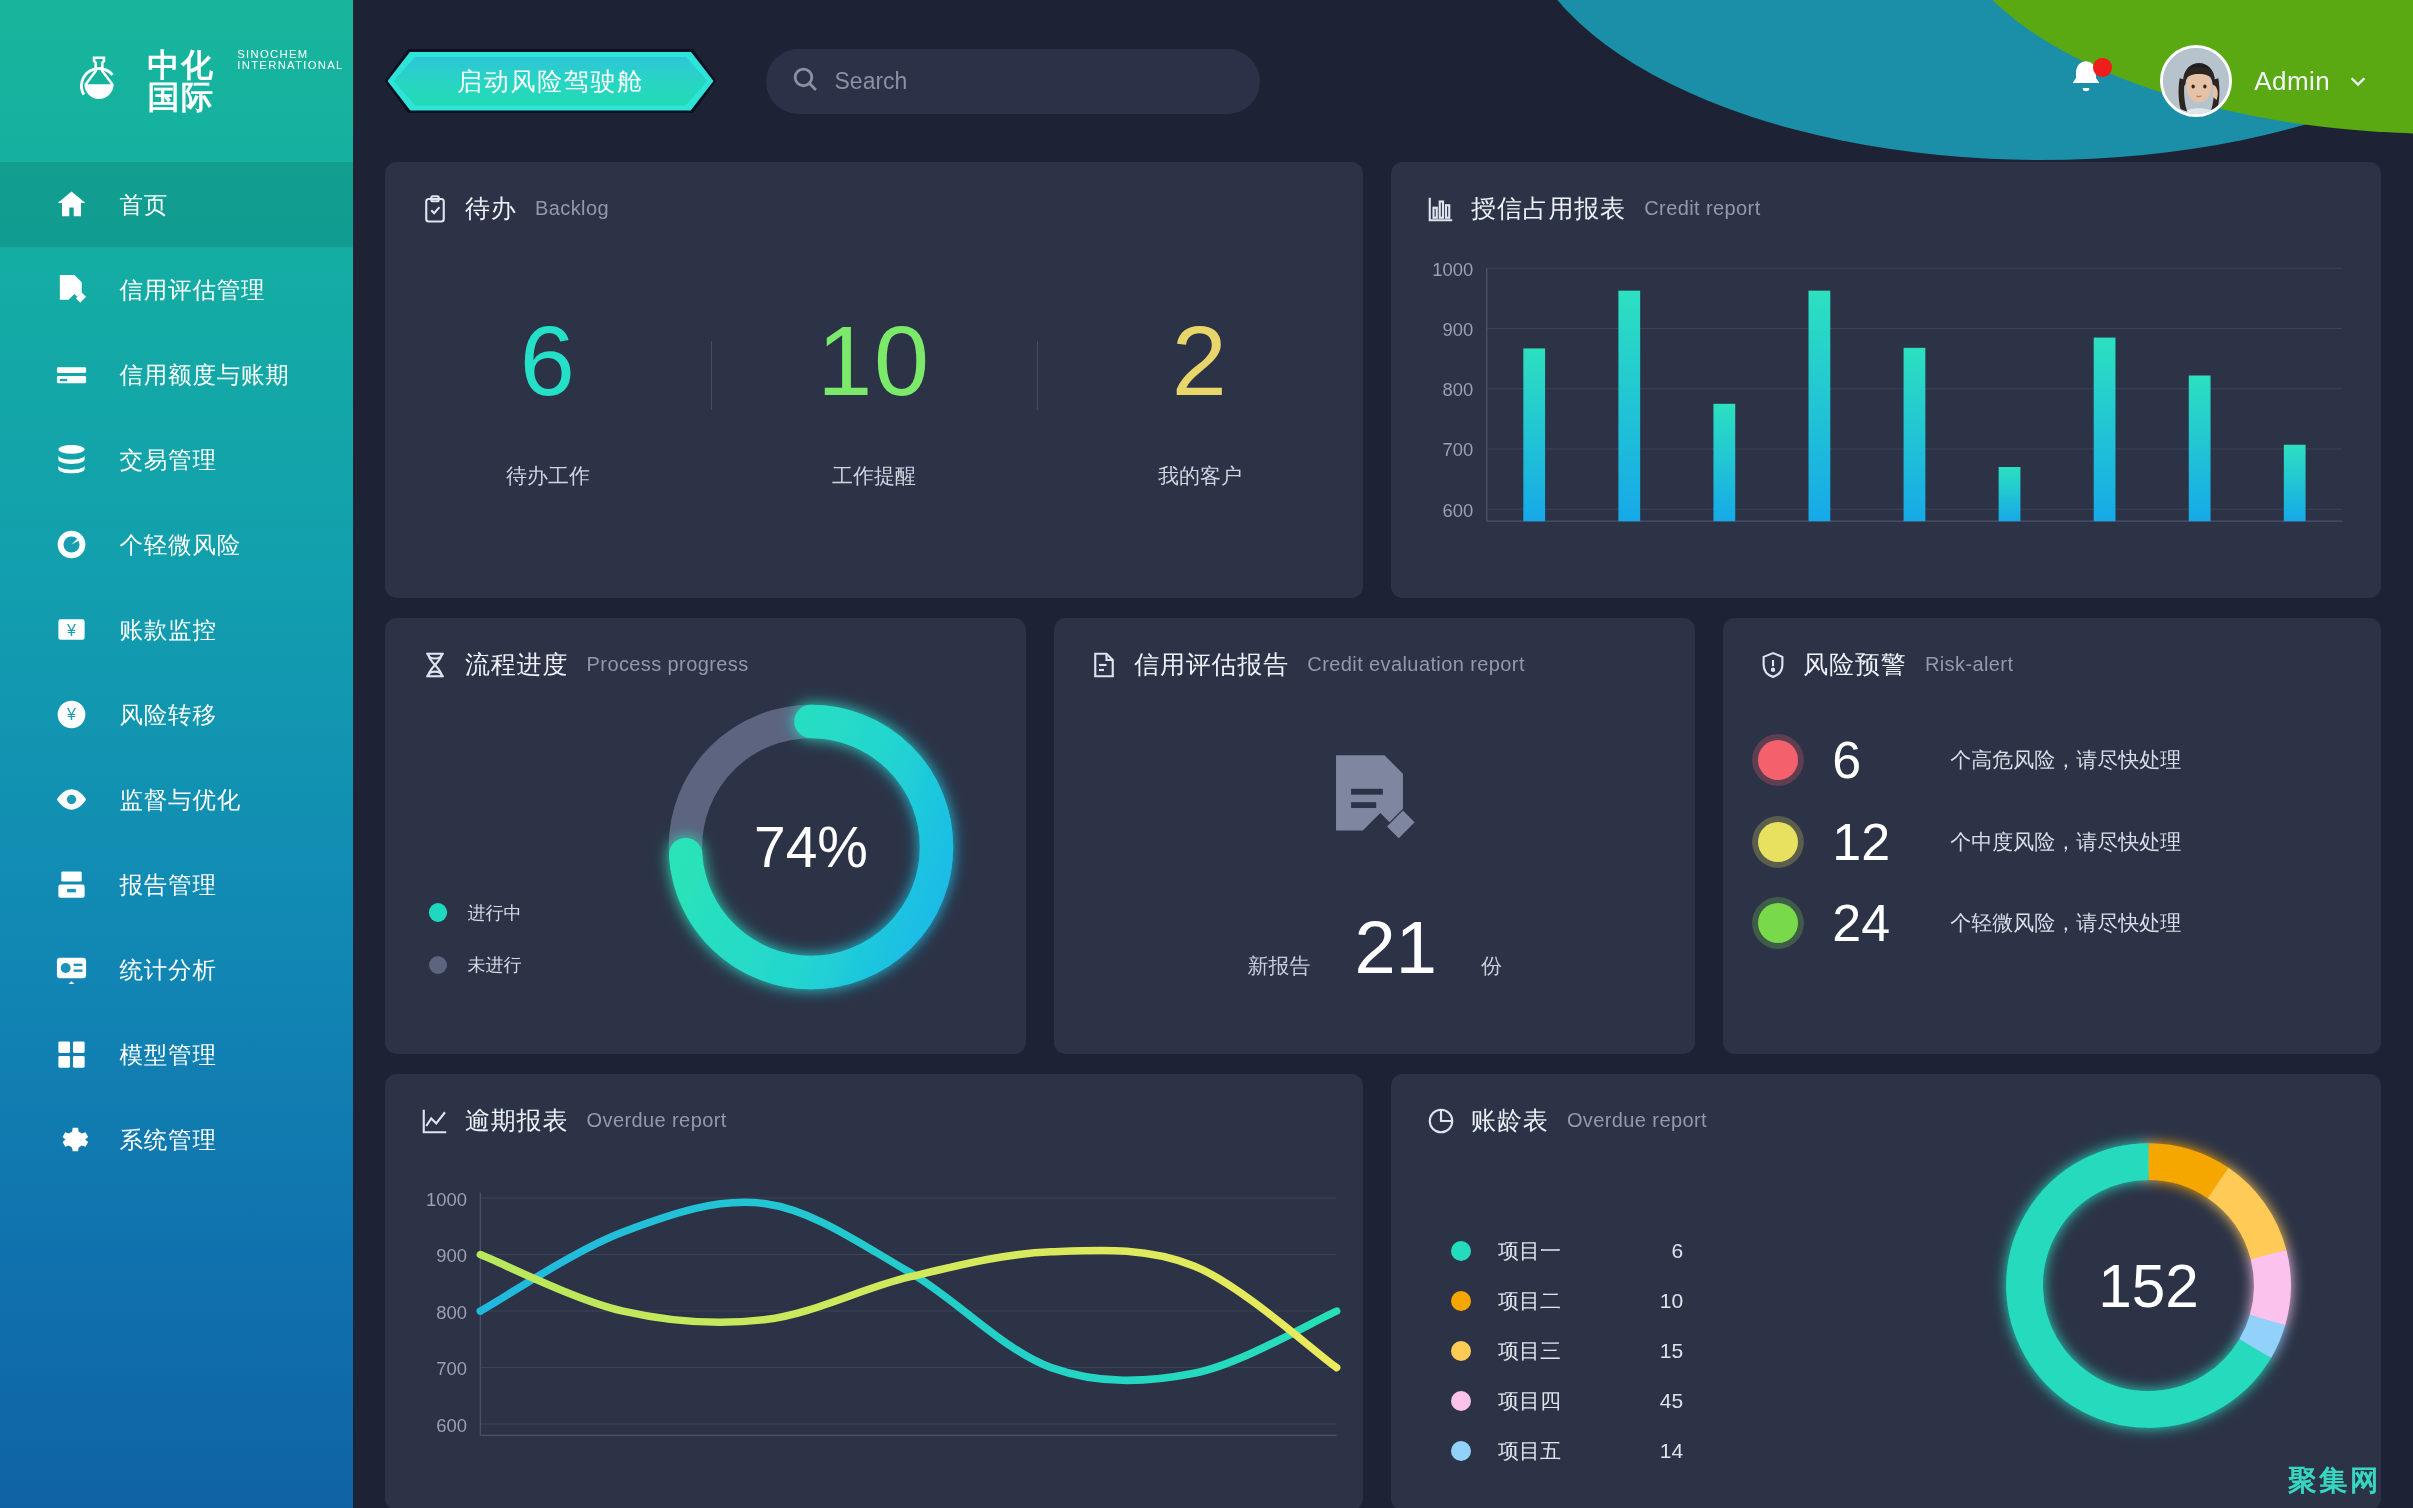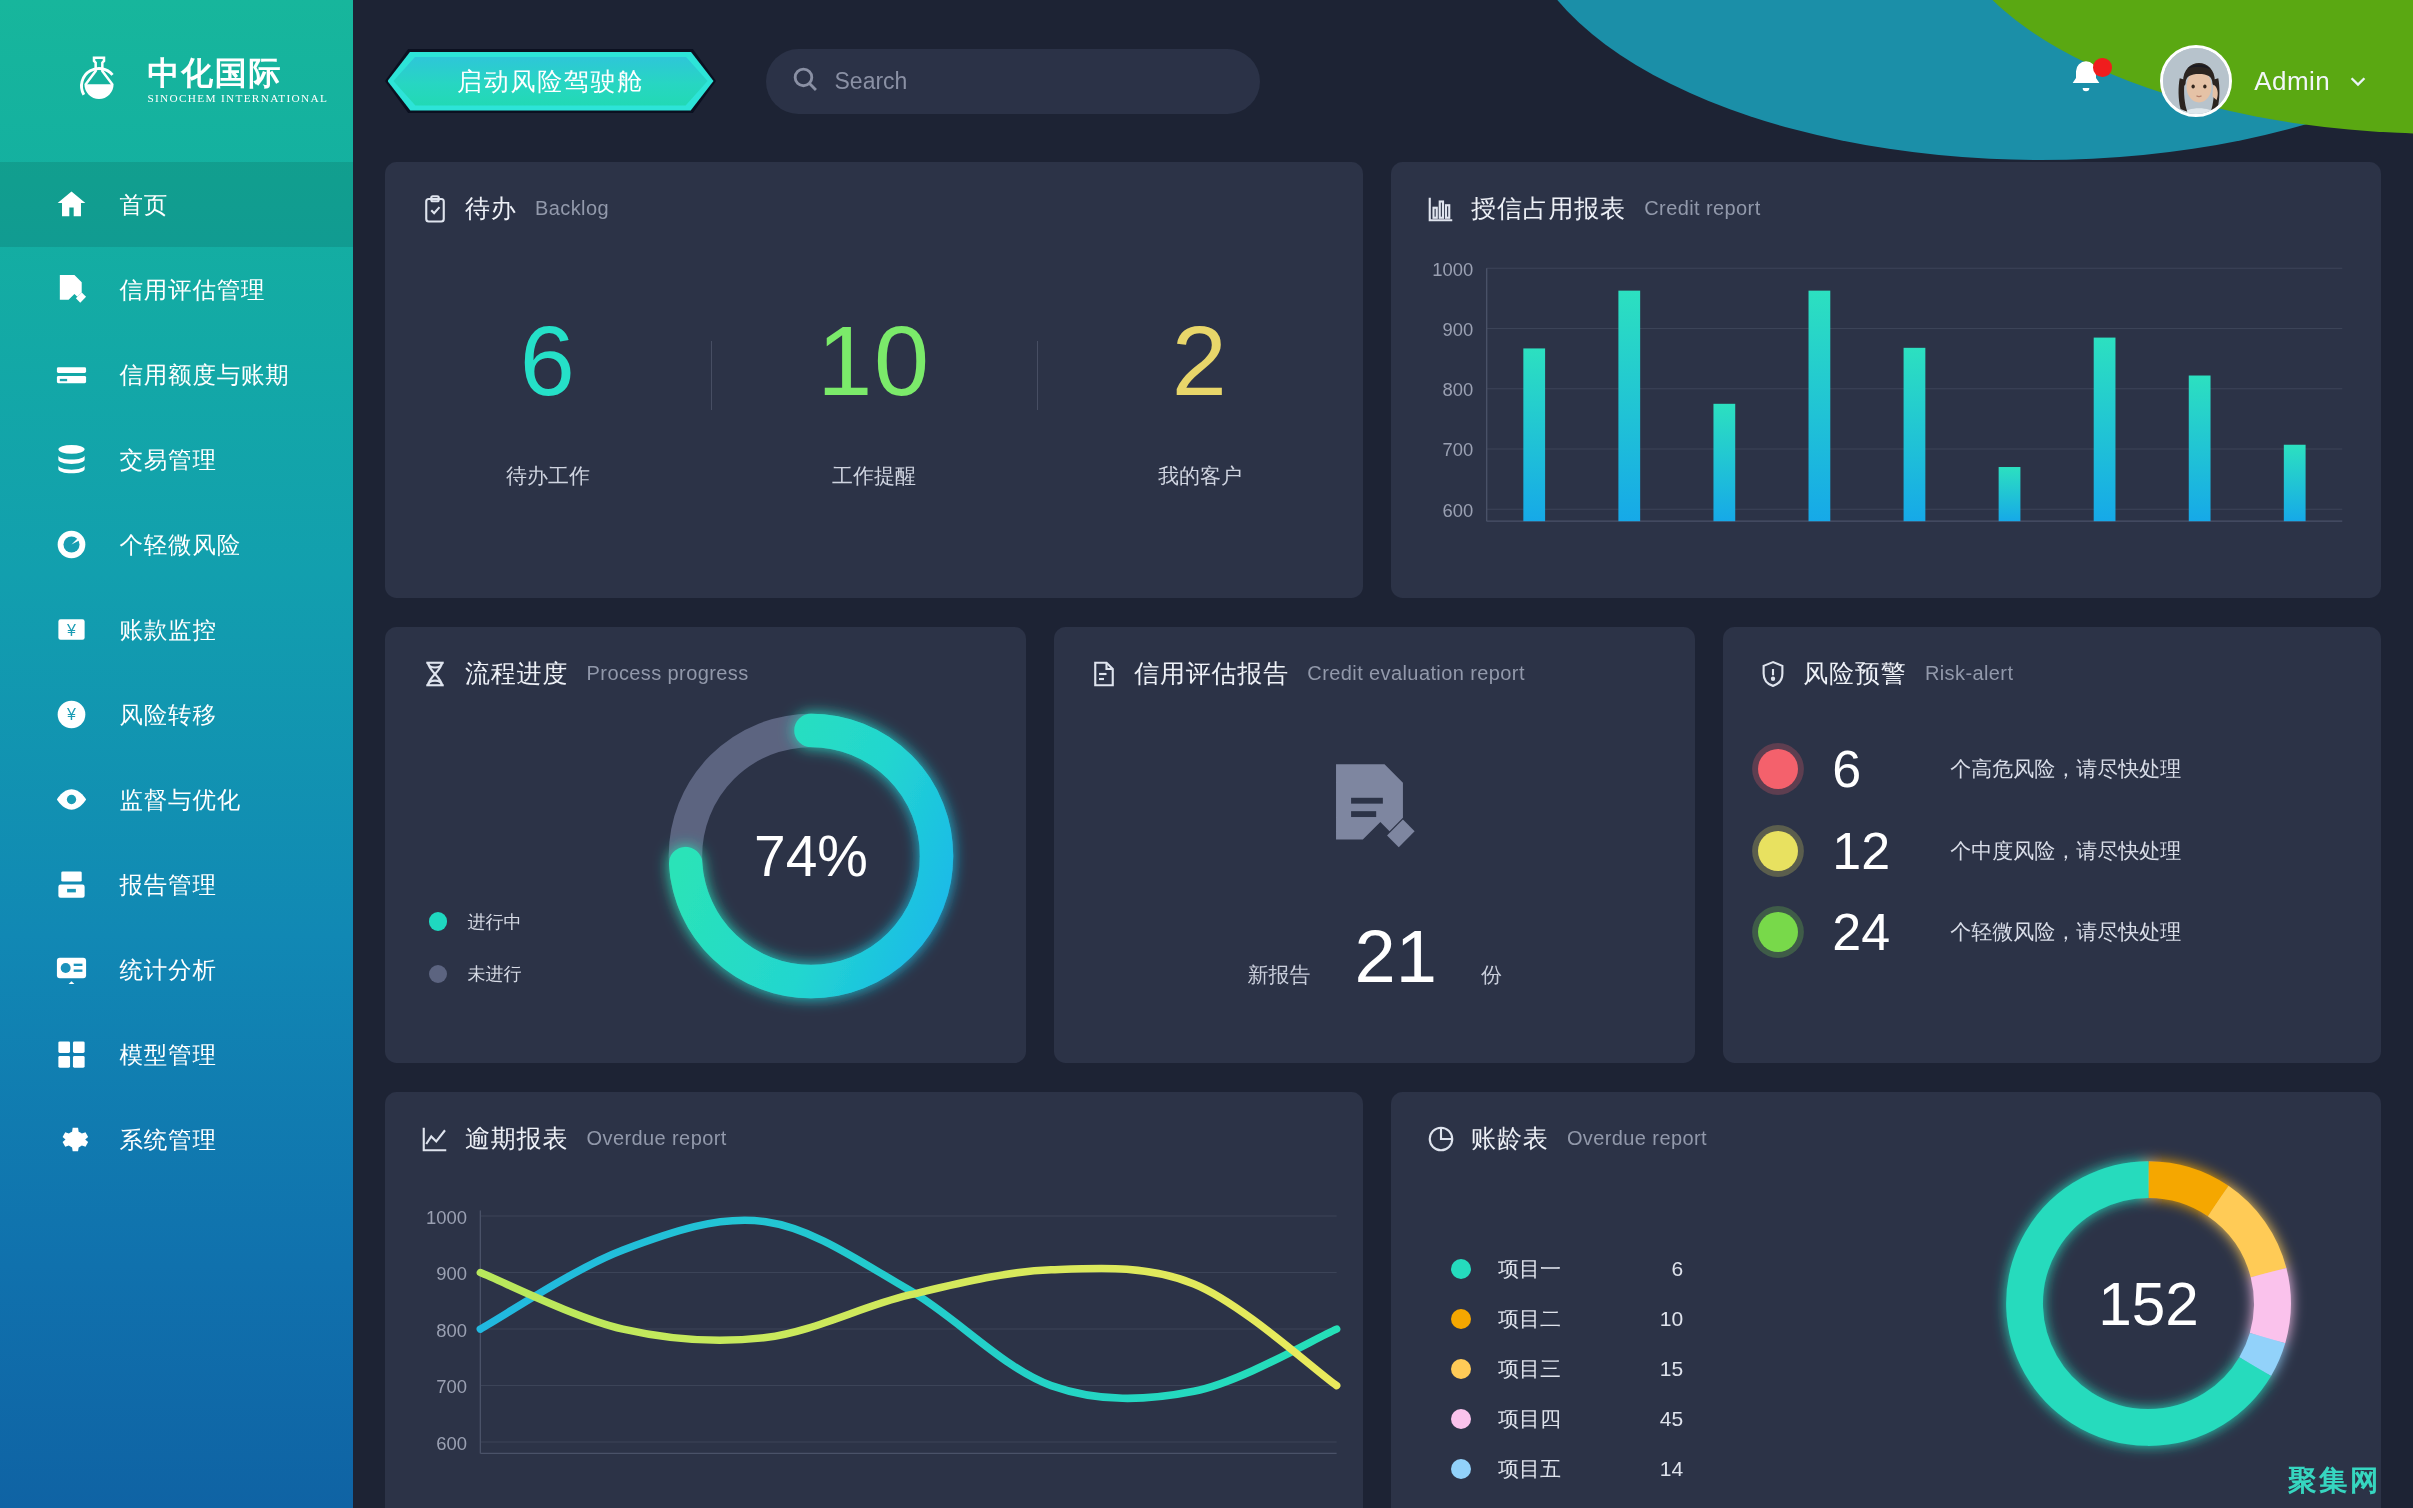--- a/index.html
+++ b/index.html
@@ -27,21 +27,21 @@
   }
 
   
   .sidebar {
     position:absolute; left:0; top:0; width:353px; height:1508px;
     background:linear-gradient(180deg,#17b69c 0%,#14b0a0 12%,#129fae 38%,#1188b4 62%,#1071ad 84%,#0f63a4 100%);
     z-index:5;
   }
   .brand { height:162px; display:flex; align-items:center; padding-left:69px; gap:18.4px; }
   .brand-logo { width:60px; height:60px; position:relative; flex:none; }
-  .brand-text { display:flex; flex-direction:column; gap:4.2px;font-family:Liberation Serif, serif; }
+  .brand-text { display:flex; flex-direction:row; gap:4.2px; }
   .brand-cn { font-size:32px; font-weight:bold; color:#fff; letter-spacing:1.7px; line-height:1;}
   .brand-en { font-size:11.3px; color:#fff; letter-spacing:1.3px; line-height:1;}
 
   .nav { display:flex; flex-direction:column; }
   .nav-item {
     height:85px; display:flex; align-items:center; gap:28.5px;
     padding-left:52px; cursor:pointer; color:#fff;
   }
   .nav-item.active { background:rgba(0,0,0,0.10); }
   .nav-icon { width:39px; height:39px; display:flex; align-items:center; justify-content:center; flex:none; }
@@ -95,21 +95,21 @@
   .avatar svg { position:absolute; left:0; top:0; width:72px; height:72px; }
   .admin-name { font-size:26px; color:#f2f6f9; letter-spacing:0.4px; }
   .chev { margin-left:17px; width:22px; height:22px; }
   .chev svg { width:22px; height:22px; stroke:#eaf2f6; fill:none; stroke-width:2.6;}
 
   
   .main {
     position:absolute; left:353px; top:162px; right:0; bottom:0;
     padding:0 32px 0 32px; z-index:4;
   }
-  .row { display:flex; gap:28px; margin-bottom:29px; }
+  .row { display:flex; gap:28px; margin-bottom:20px; }
   .card {
     background:#2c3347; border-radius:11.7px; position:relative;
   }
   .card-head { display:flex; align-items:center; gap:15px; padding:30px 0 0 35px; }
   .card-icon { width:30px; height:30px; flex:none; }
   .card-icon svg { width:30px; height:30px; fill:none; stroke:#dfe4ee; stroke-width:1.7; }
   .card-title-cn { font-size:25px; color:#eef1f7; letter-spacing:0.8px; }
   .card-title-en { font-size:20px; color:#9299ab; letter-spacing:0.4px; margin-left:3.4px;}
 
   

